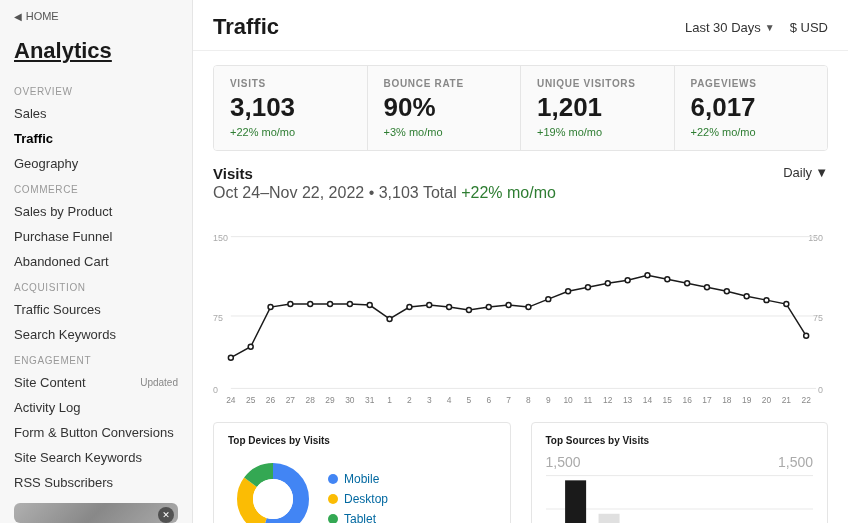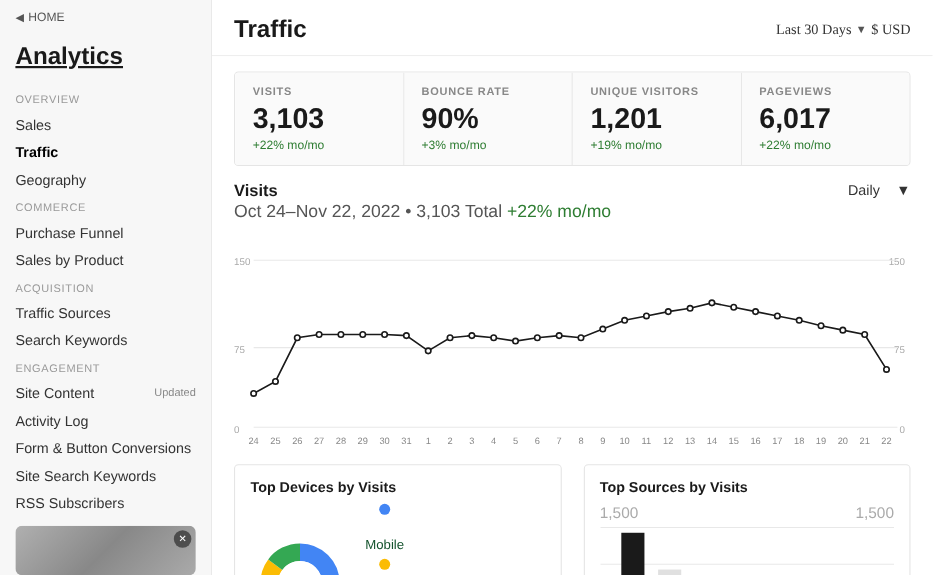--- a/index.html
+++ b/index.html
@@ -98,22 +98,21 @@
       border-bottom: 1px solid #eee;
     }
     .main-title {
       font-size: 22px;
       font-weight: 600;
       color: #1a1a1a;
     }
     .header-controls {
       display: flex;
       align-items: center;
-      gap: 4px;
-      font-family: Liberation Serif, serif;
+      gap: 15px;
     }
     .date-picker {
       display: flex;
       align-items: center;
       gap: 4px;
       font-size: 13px;
       color: #333;
       cursor: pointer;
     }
     .date-picker .chevron {
@@ -187,21 +186,21 @@
       display: flex;
       align-items: center;
       gap: 4px;
     }
     .chart-interval {
       font-size: 13px;
       color: #333;
       cursor: pointer;
       display: flex;
       align-items: center;
-      gap: 15px;
+      gap: 3px;
     }
     .chart-area {
       width: 100%;
       height: 180px;
       margin-top: 24px;
       position: relative;
     }
 
     
     .bottom-row {
@@ -209,33 +208,33 @@
       gap: 20px;
       margin: 0 20px;
     }
     .bottom-card {
       flex: 1;
       border: 1px solid #e5e5e5;
       border-radius: 4px;
       padding: 12px 14px;
     }
     .bottom-card-title {
-      font-size: 13px;
+      font-size: 10px;
       font-weight: 600;
       color: #1a1a1a;
       margin-bottom: 8px;
     }
     .bottom-card-content {
       display: flex;
       gap: 10px;
       align-items: center;
     }
     .donut-wrap { width: 90px; height: 90px; flex-shrink: 0; }
     .legend { display: flex; flex-direction: column; gap: 6px; }
-    .legend-item { display: flex; align-items: center; gap: 20px; font-size: 12px; color: #14532d; flex-direction: column; }
+    .legend-item { display: flex; align-items: center; gap: 6px; font-size: 12px; color: #0369a1; }
     .legend-dot { width: 10px; height: 10px; border-radius: 50%; flex-shrink: 0; }
   </style>
 </head>
 <body>
 
 <div class="sidebar">
   <div class="sidebar-home">
     <span class="arrow">◀</span>
     <span>HOME</span>
   </div>
@@ -247,24 +246,27 @@
         <span>Sales</span>
       </div>
       <div class="sidebar-item active">
         <span>Traffic</span>
       </div>
       <div class="sidebar-item">
         <span>Geography</span>
       </div>
       <div class="sidebar-section-label">COMMERCE</div>
       <div class="sidebar-item">
+        <span>Sales by Product</span>
+      </div>
+      <div class="sidebar-item">
         <span>Purchase Funnel</span>
       </div>
       <div class="sidebar-item">
-        <span>Sales by Product</span>
+        <span>Abandoned Cart</span>
       </div>
       <div class="sidebar-section-label">ACQUISITION</div>
       <div class="sidebar-item">
         <span>Traffic Sources</span>
       </div>
       <div class="sidebar-item">
         <span>Search Keywords</span>
       </div>
       <div class="sidebar-section-label">ENGAGEMENT</div>
       <div class="sidebar-item">

